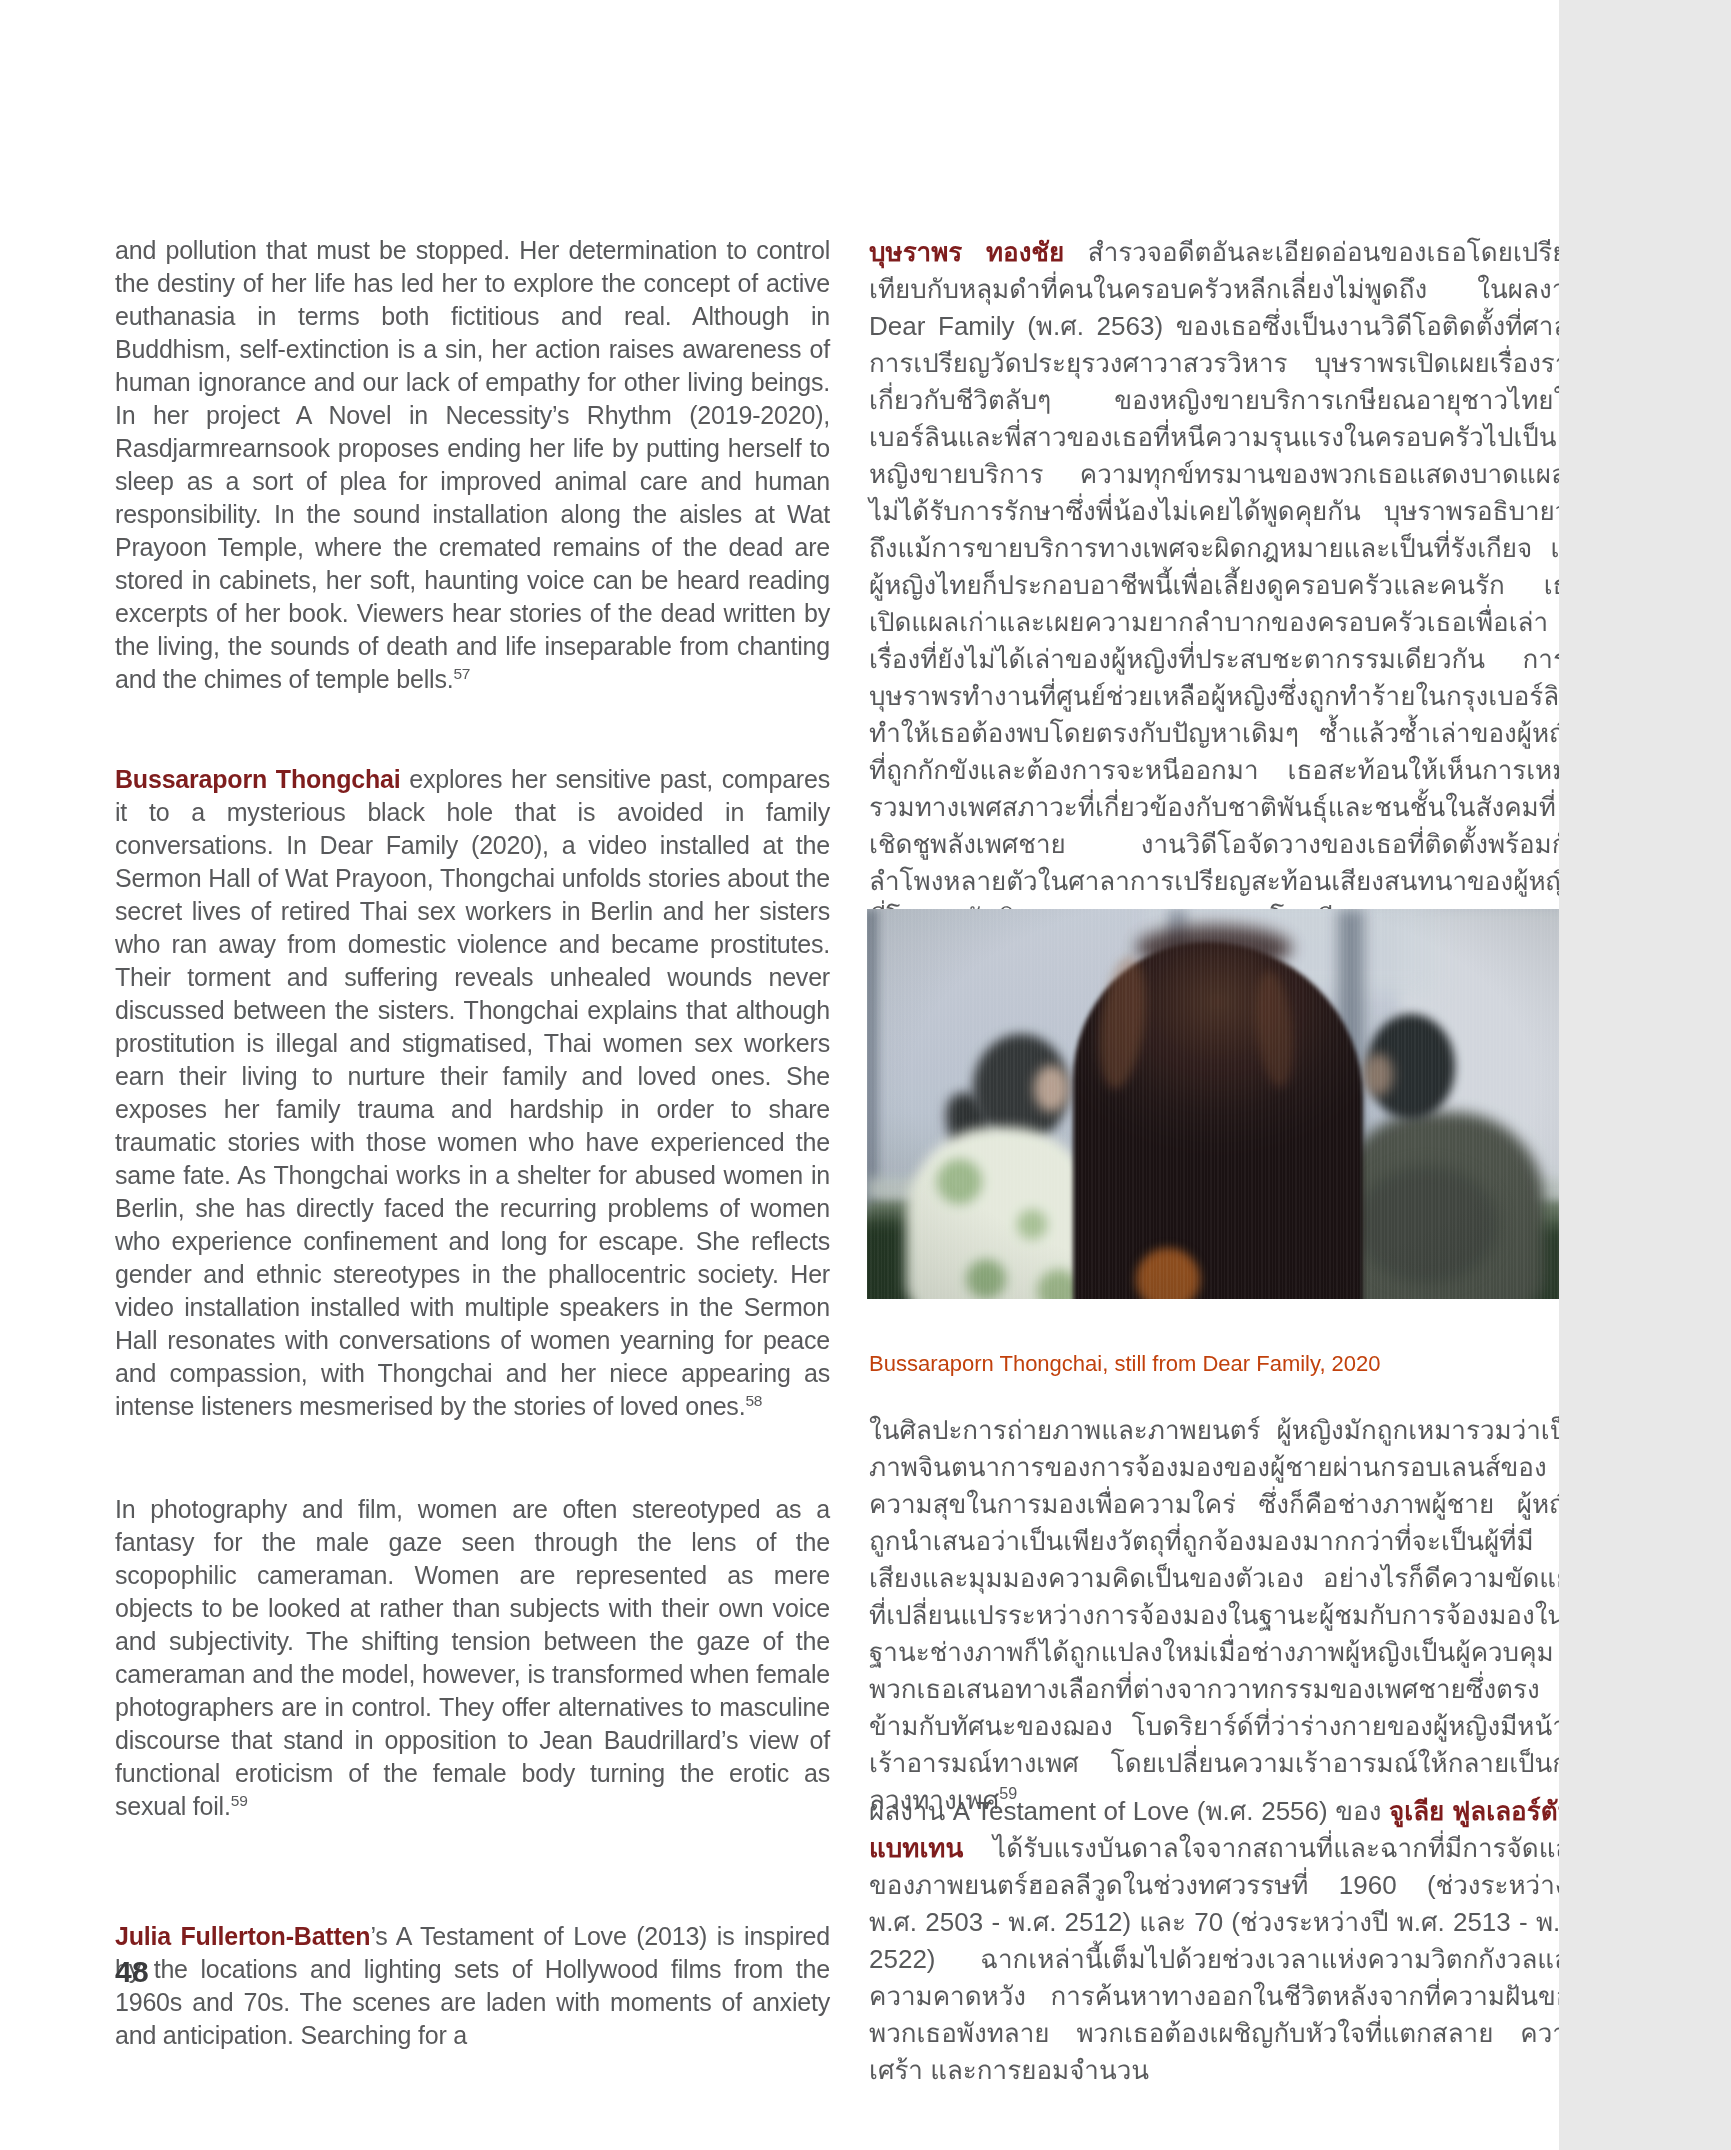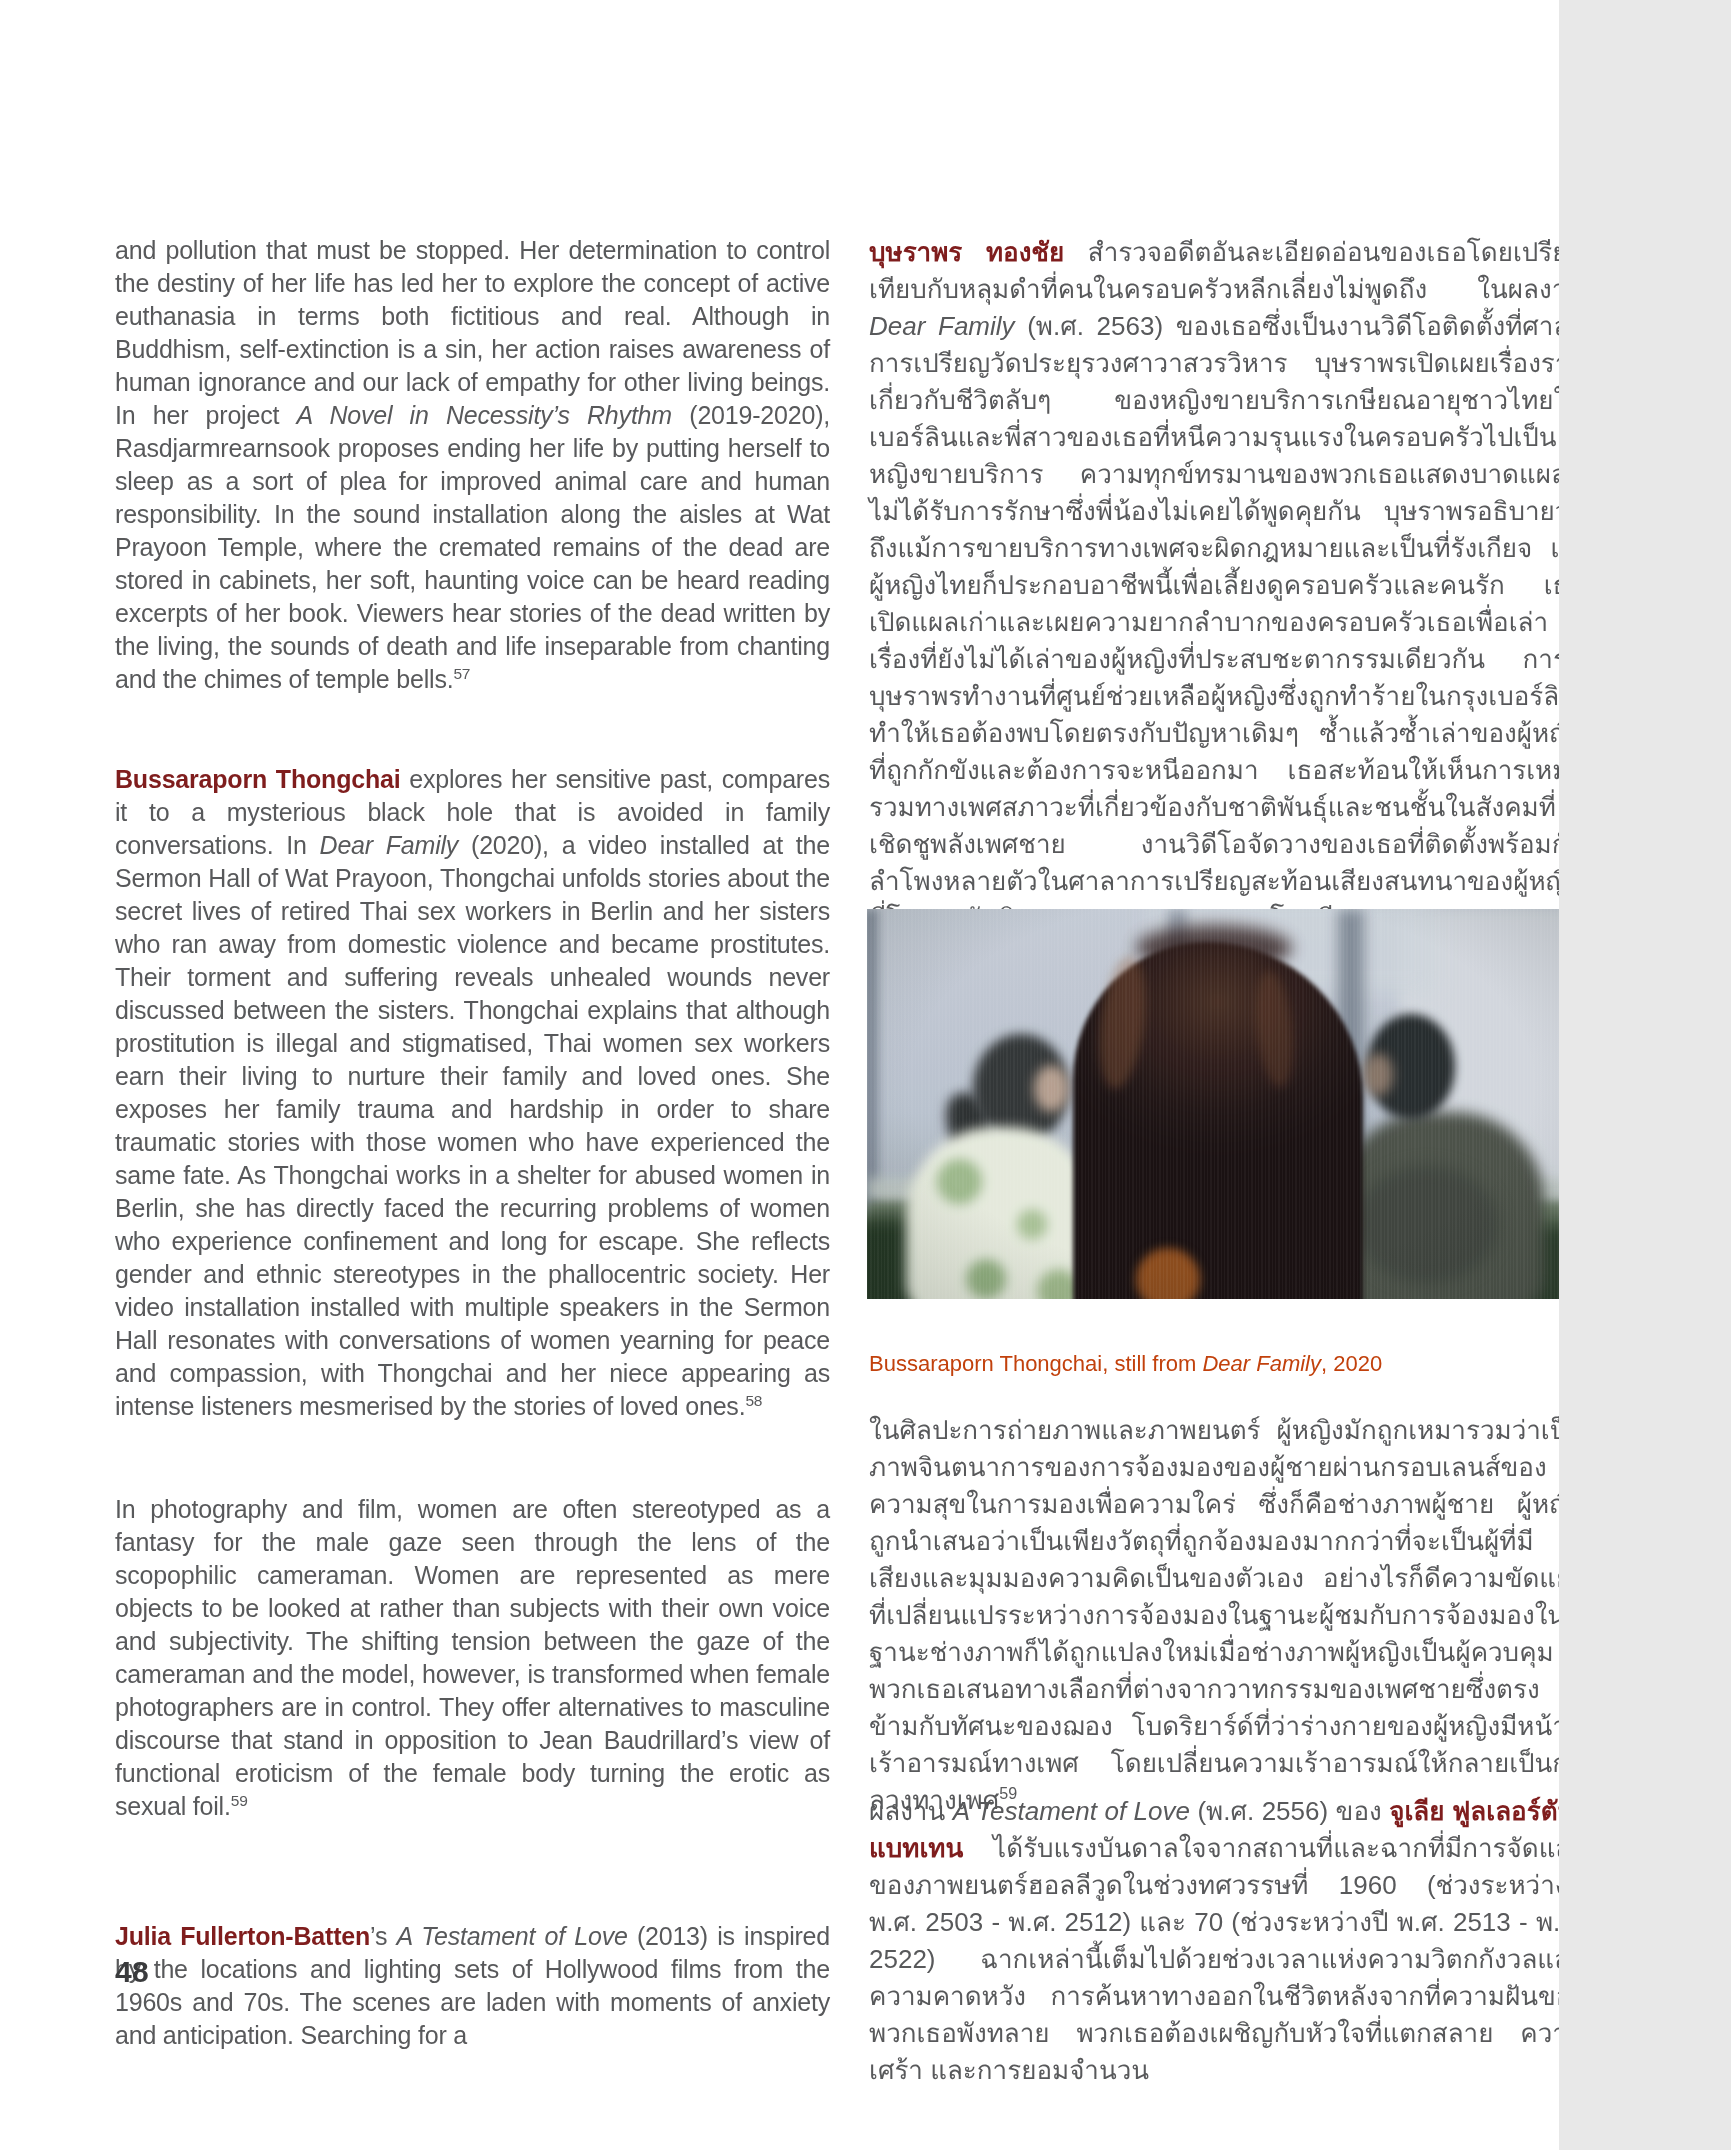--- a/index.html
+++ b/index.html
@@ -23,21 +23,21 @@
     line-height: 33px;
     letter-spacing: -0.2px;
   }
   .th {
     font-size: 26px;
     line-height: 37px;
   }
   .col-l { left: 115px; }
   .col-r { left: 869px; }
   .b  { font-weight: 700; color: #7f1d1d; }
-  .it { font-style: italic; }
+  .it { }
   .fn {
     font-size: 62%;
     vertical-align: super;
     line-height: 0;
   }
   .caption {
     position: absolute;
     left: 869px;
     top: 1328px;
     width: 715px;

